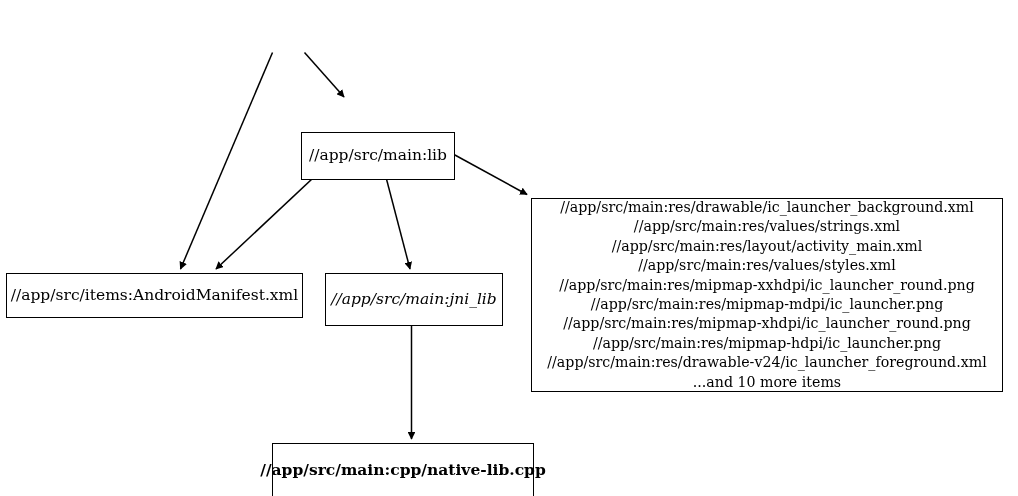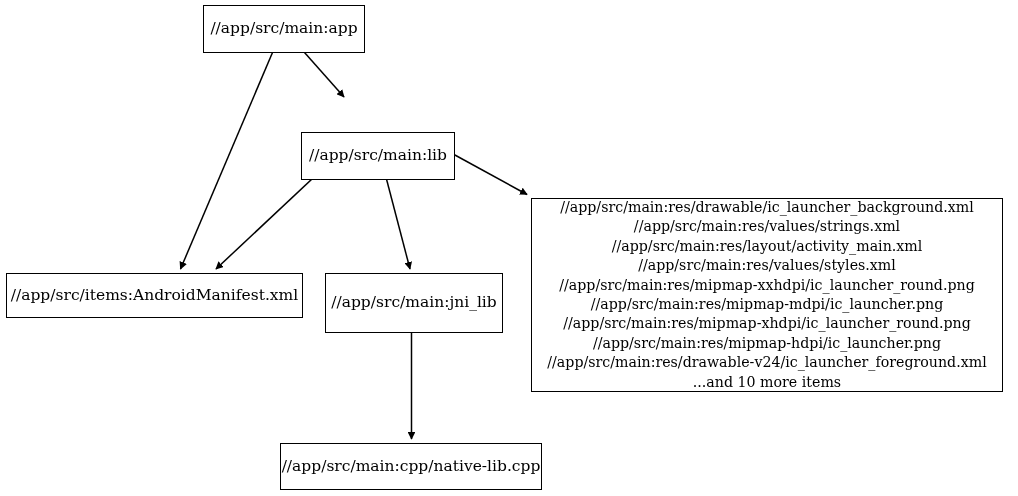--- a/index.html
+++ b/index.html
@@ -82,46 +82,43 @@
 
     <g>
       <line x1="443.0" y1="148.5" x2="527.0" y2="194.5" stroke="#000000" stroke-width="1.5" marker-end="url(#arrow)"></line>
     </g>
 
     <g>
       <line x1="411.5" y1="317.5" x2="411.5" y2="439.0" stroke="#000000" stroke-width="1.5" marker-end="url(#arrow)"></line>
     </g>
   </svg>
 
-  <div class="node node-single" style="left:203px; top:5px; width:162px; height:48px;">
-    <span class="node-label">//app/src/main:app</span>
-  </div>
 
   <div class="node node-single" style="left:301px; top:100px; width:154px; height:48px;margin-top:32px;">
     <span class="node-label">//app/src/main:lib</span>
   </div>
 
   <div class="node node-single" style="left:6px; top:273px; width:297px; height:45px;">
     <span class="node-label">//app/src/items:AndroidManifest.xml</span>
   </div>
 
-  <div class="node node-single" style="left:325px; top:273px; width:178px; height:60px;">
+  <div class="node node-single" style="left:325px; top:273px; width:178px; height:53px;font-style:italic;">
     <span class="node-label">//app/src/main:jni_lib</span>
   </div>
 
   <div class="node node-multi" style="left:531px; top:198px; width:472px; height:194px;">
     <span class="node-label">//app/src/main:res/drawable/ic_launcher_background.xml
 //app/src/main:res/values/strings.xml
 //app/src/main:res/layout/activity_main.xml
 //app/src/main:res/values/styles.xml
 //app/src/main:res/mipmap-xxhdpi/ic_launcher_round.png
 //app/src/main:res/mipmap-mdpi/ic_launcher.png
 //app/src/main:res/mipmap-xhdpi/ic_launcher_round.png
 //app/src/main:res/mipmap-hdpi/ic_launcher.png
 //app/src/main:res/drawable-v24/ic_launcher_foreground.xml
 ...and 10 more items</span>
   </div>
 
-  <div class="node node-single" style="left:280px; top:443px; width:262px; height:47px;">
+  <div class="node node-single" style="left:272px; top:443px; width:262px; height:54px;font-weight:bold;">
     <span class="node-label">//app/src/main:cpp/native-lib.cpp</span>
   </div>
 
 </div>
 
 </body></html>

